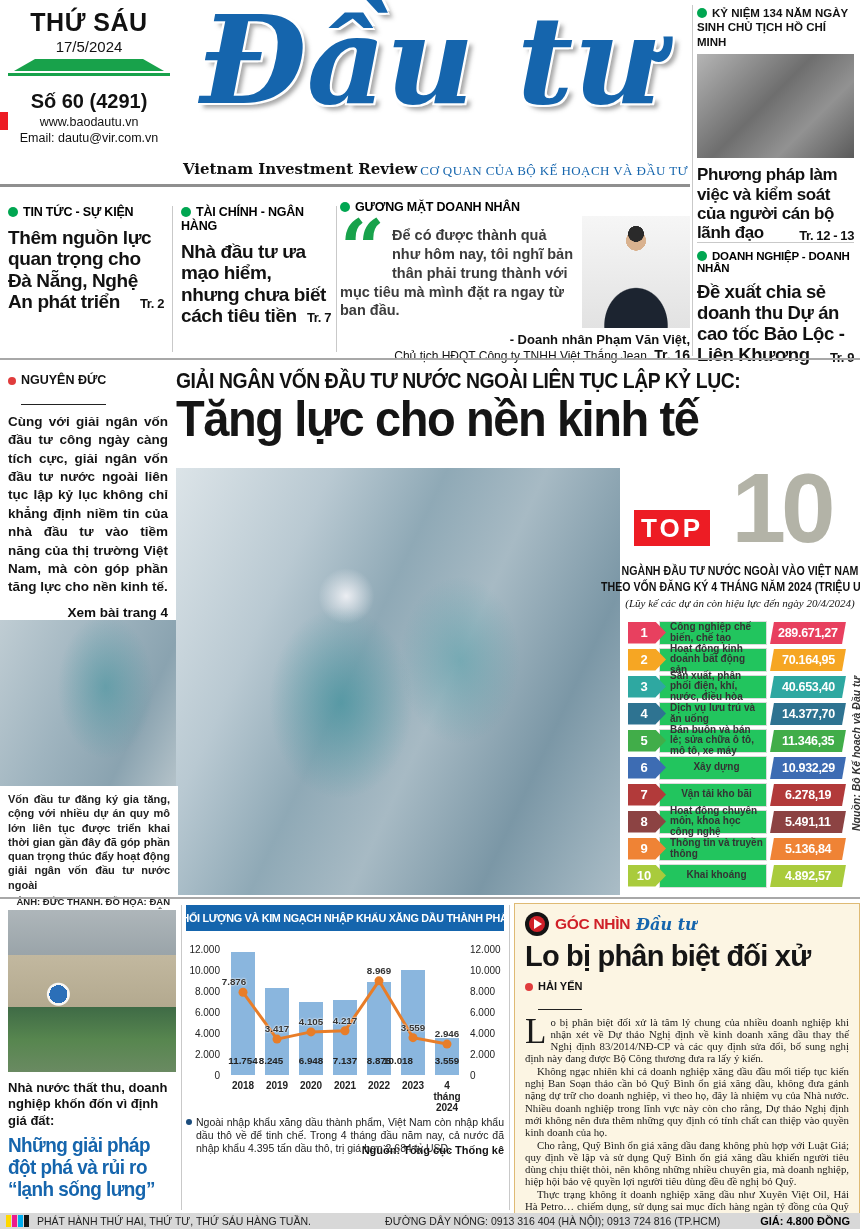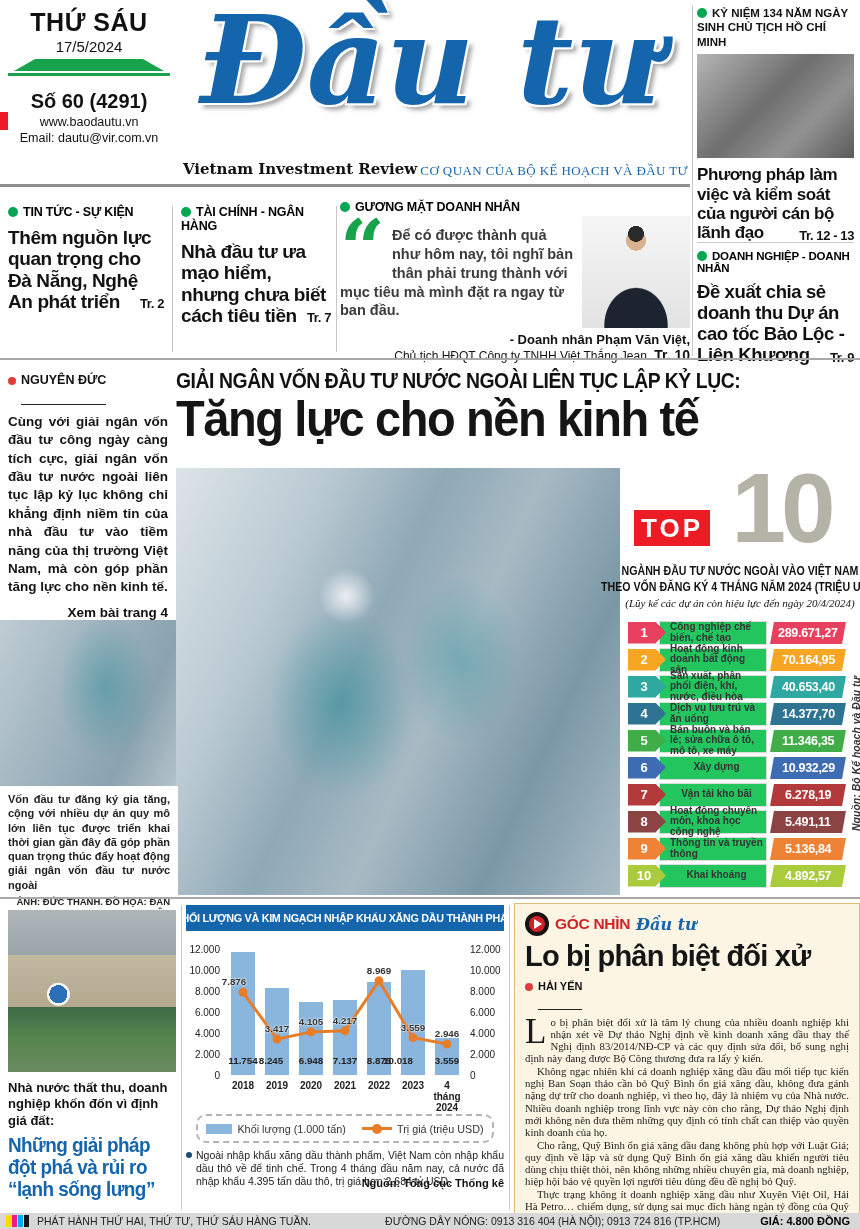--- a/index.html
+++ b/index.html
@@ -181,21 +181,21 @@
   </div>
   <div class="vrule" style="left:336px;top:206px;height:146px;"></div>
 
   <div class="abs" id="quotebox">
     <div class="sechead"><span class="dot"></span><span>GƯƠNG MẶT DOANH NHÂN</span></div>
     <div id="vvphoto"></div>
     <div id="qmark">“</div>
     <div id="qtext">Để có được thành quả như hôm nay, tôi nghĩ bản thân phải trung thành với mục tiêu mà mình đặt ra ngay từ ban đầu.</div>
     <div id="qattr">
       <div class="a1">- Doanh nhân Phạm Văn Việt,</div>
-      <div class="a2"><span>Chủ tịch HĐQT Công ty TNHH Việt Thắng Jean</span> <span class="pgq">Tr. 10</span></div>
+      <div class="a2"><span>Chủ tịch HĐQT Công ty TNHH Việt Thắng Jean</span> <span class="pgq">Tr. 16</span></div>
     </div>
   </div>
 
   <div class="hrule" style="left:697px;top:242px;width:157px;height:1px;background:#c9c9c9;"></div>
   <div class="abs" style="left:697px;top:250px;width:157px;">
     <div class="sechead" style="font-size:11.5px;"><span class="dot"></span><span>DOANH NGHIỆP - DOANH NHÂN</span></div>
     <div class="teaser-title" style="font-size:18.5px;"><span>Đề xuất chia sẻ doanh thu Dự án cao tốc Bảo Lộc - Liên Khương</span><span class="pg">Tr. 9</span></div>
   </div>
 
   <div class="abs" id="main-rule"></div>
@@ -355,30 +355,20 @@
           <circle cx="261" cy="111.06700000000001" r="4.5" fill="#e87d28"></circle>
         </svg>
         <div class="line-label" style="left: 26px; top: 43.302px;">7.876</div>
         <div class="line-label" style="left: 69px; top: 90.1215px;">3.417</div>
         <div class="line-label" style="left: 103px; top: 82.8975px;">4.105</div>
         <div class="line-label" style="left: 137px; top: 81.7215px;">4.217</div>
         <div class="line-label" style="left: 171px; top: 31.8255px;">8.969</div>
         <div class="line-label" style="left: 205px; top: 88.6305px;">3.559</div>
         <div class="line-label" style="left: 239px; top: 95.067px;">2.946</div>
       </div>
-    <div id="legend">
-      <div class="leg-item">
-          <span class="sw-bar"></span>
-          <span>Khối lượng (1.000 tấn)</span>
-        </div>
-      <div class="leg-item">
-          <span class="sw-line"></span>
-          <span>Trị giá (triệu USD)</span>
-        </div>
-    </div>
     <div id="notes">
       <div class="note">Ngoài nhập khẩu xăng dầu thành phẩm, Việt Nam còn nhập khẩu dầu thô về để tinh chế. Trong 4 tháng đầu năm nay, cả nước đã nhập khẩu 4.395 tấn dầu thô, trị giá hơn 2,684 tỷ USD.</div>
       <div id="chart-source">Nguồn: Tổng cục Thống kê</div>
     </div>
   </div>
   <div class="vrule" style="left:509px;top:905px;height:305px;"></div>
 
   <div class="abs" id="colC">
     <div id="op-head">
       <span id="op-logo"></span>

